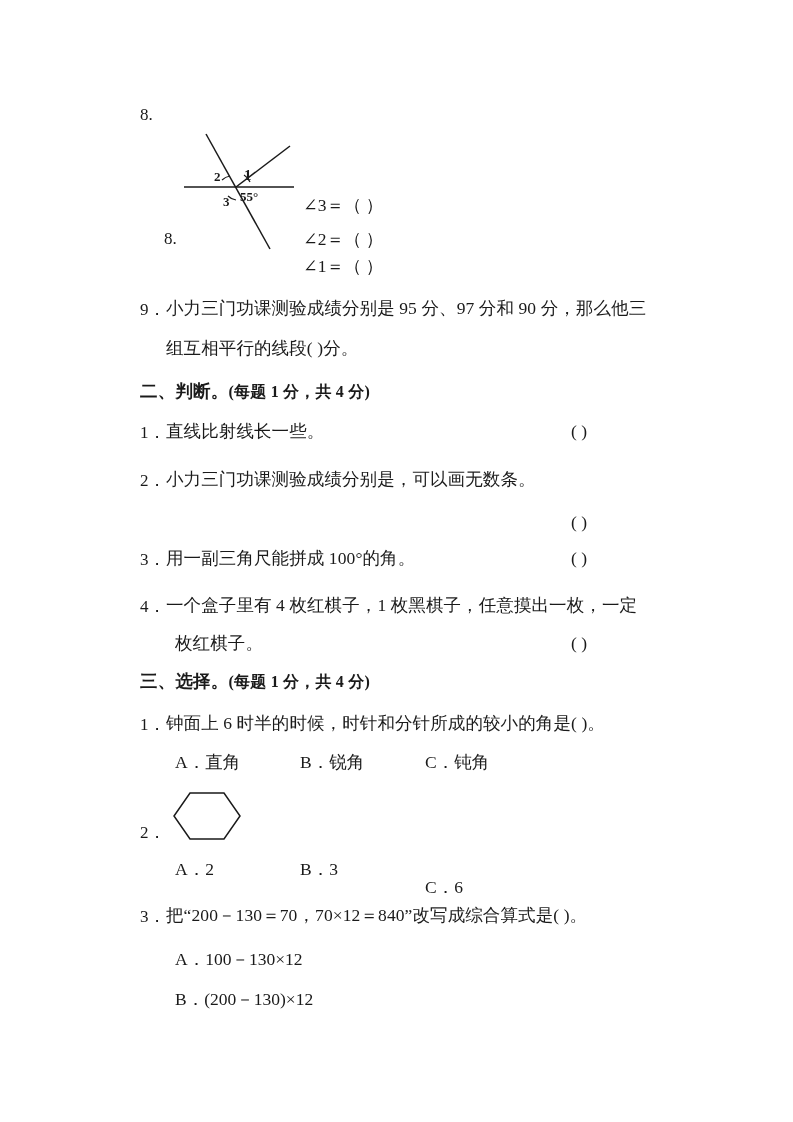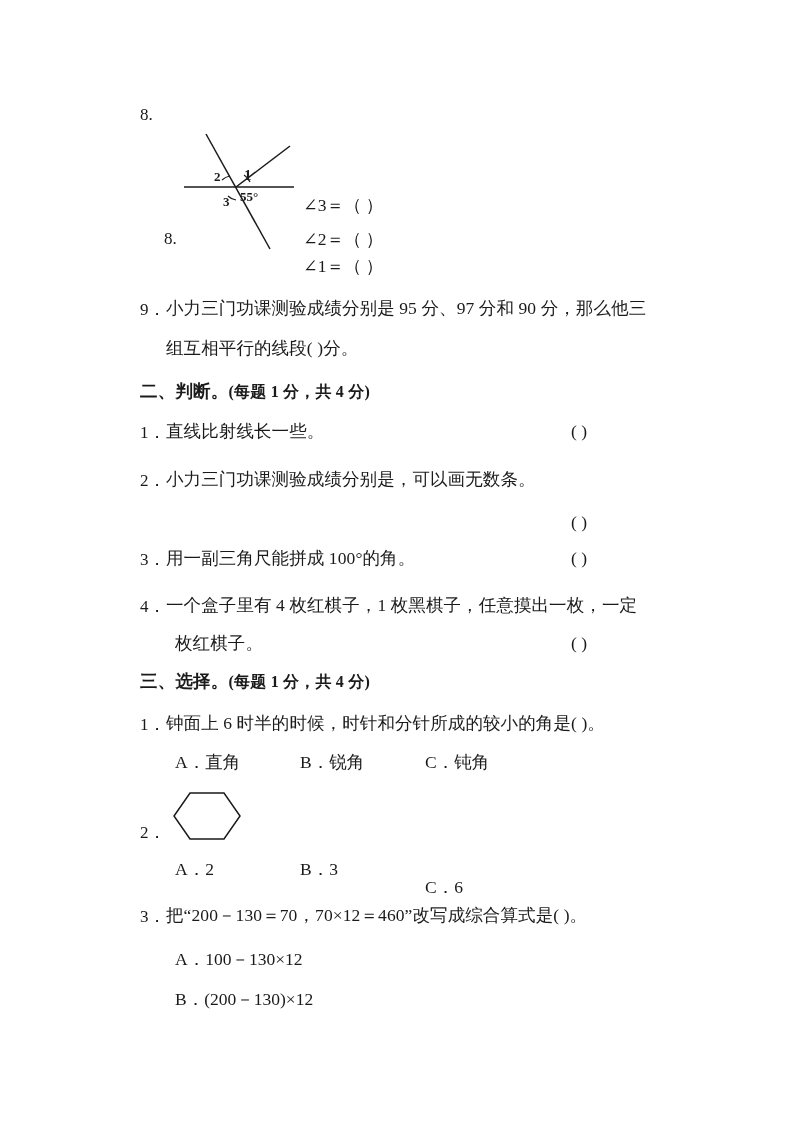--- a/index.html
+++ b/index.html
@@ -163,18 +163,18 @@
       <polygon points="18,3 52,3 68,26 52,49 18,49 2,26" fill="none" stroke="#1a1a1a" stroke-width="1.5"></polygon>
     </svg>
   </div>
 
 
   <div class="abs opt-row" style="left:175px; top:861px;">A．2</div>
   <div class="abs opt-row" style="left:300px; top:861px;">B．3</div>
   <div class="abs opt-row" style="left:425px; top:861px;margin-top:18px;">C．6</div>
 
   <div class="abs qnum" style="left:140px; top:908px;">3．</div>
-  <div class="abs qtext" style="left:166px; top:907px;">把“200－130＝70，70×12＝460”改写成综合算式是(        )。</div>
+  <div class="abs qtext" style="left:166px; top:907px;">把“200－130＝70，70×12＝840”改写成综合算式是(        )。</div>
 
   <div class="abs mono-ex" style="left:175px; top:947px;">A．100－130×12</div>
   <div class="abs mono-ex" style="left:175px; top:987px;">B．(200－130)×12</div>
 
 </div>
 
 </body></html>

